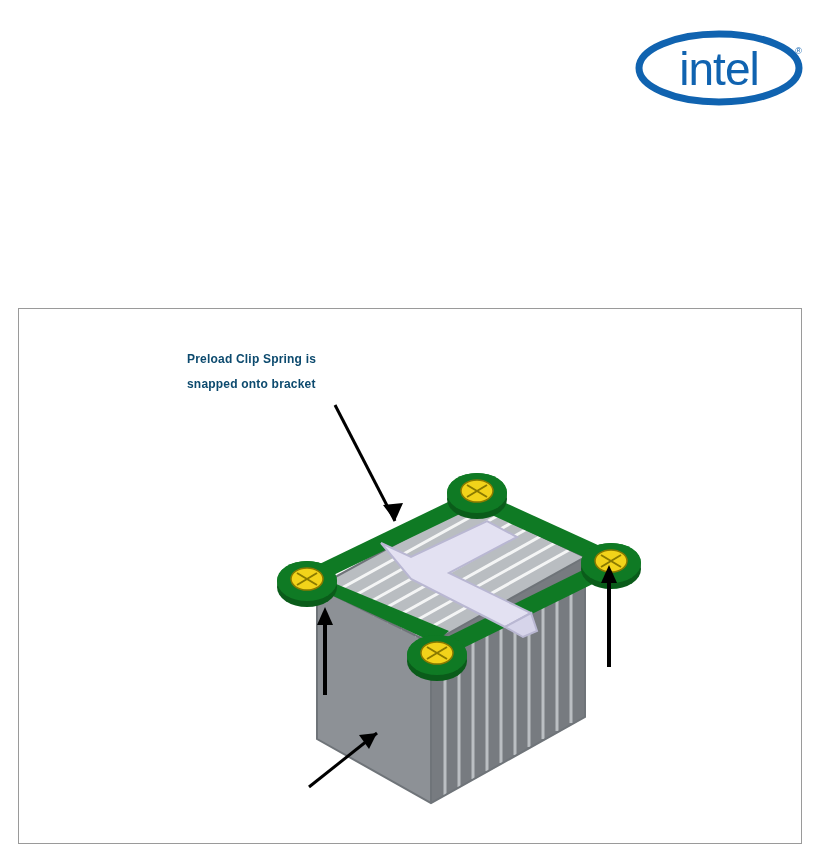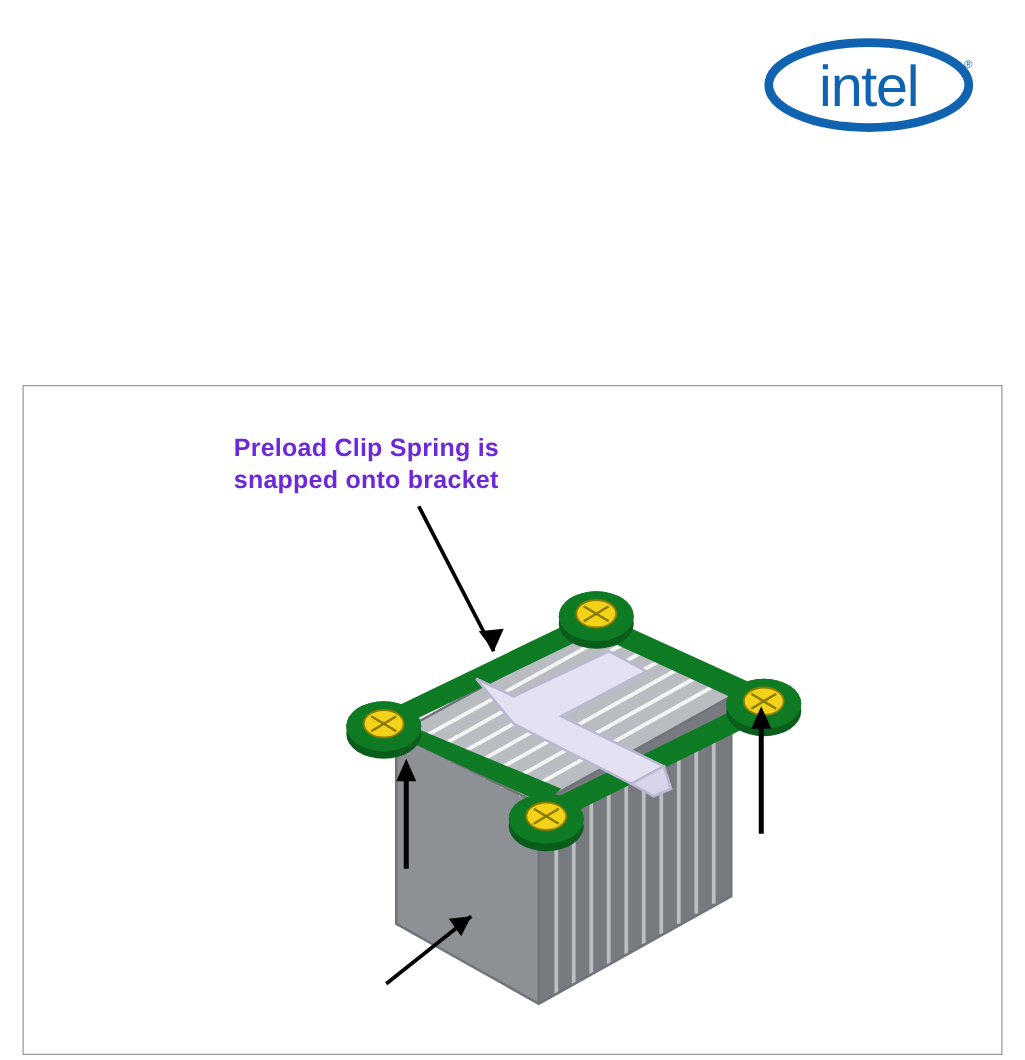--- a/index.html
+++ b/index.html
@@ -12,21 +12,21 @@
     height: 848px;
     position: relative;
     font-family: "Liberation Sans", sans-serif;
     overflow: hidden;
   }
 
   
   .logo-wrap {
     position: absolute;
     top: 28px;
-    right: 40px;
+    right: 16px;
     width: 170px;
     height: 80px;
     text-align: center;
   }
   .logo-wrap svg { display: block; }
   .logo-reg {
     position: absolute;
     right: 2px;
     top: 18px;
     font-size: 9px;
@@ -52,23 +52,23 @@
     width: 566px;
     height: 516px;
     background: #ffffff;
   }
 
   
   .callout {
     position: absolute;
     font-family: "Liberation Sans", sans-serif;
     font-weight: bold;
-    font-size: 20px;
+    font-size: 12px;
     line-height: 25px;
-    color: #6d28d9;
+    color: #0c4a6e;
     letter-spacing: 0.2px;
     white-space: pre-line;
   }
   .callout-top {
     left: 68px;
     top: 22px;
     width: 320px;
   }
   .callout-bottom {
     left: 130px;

